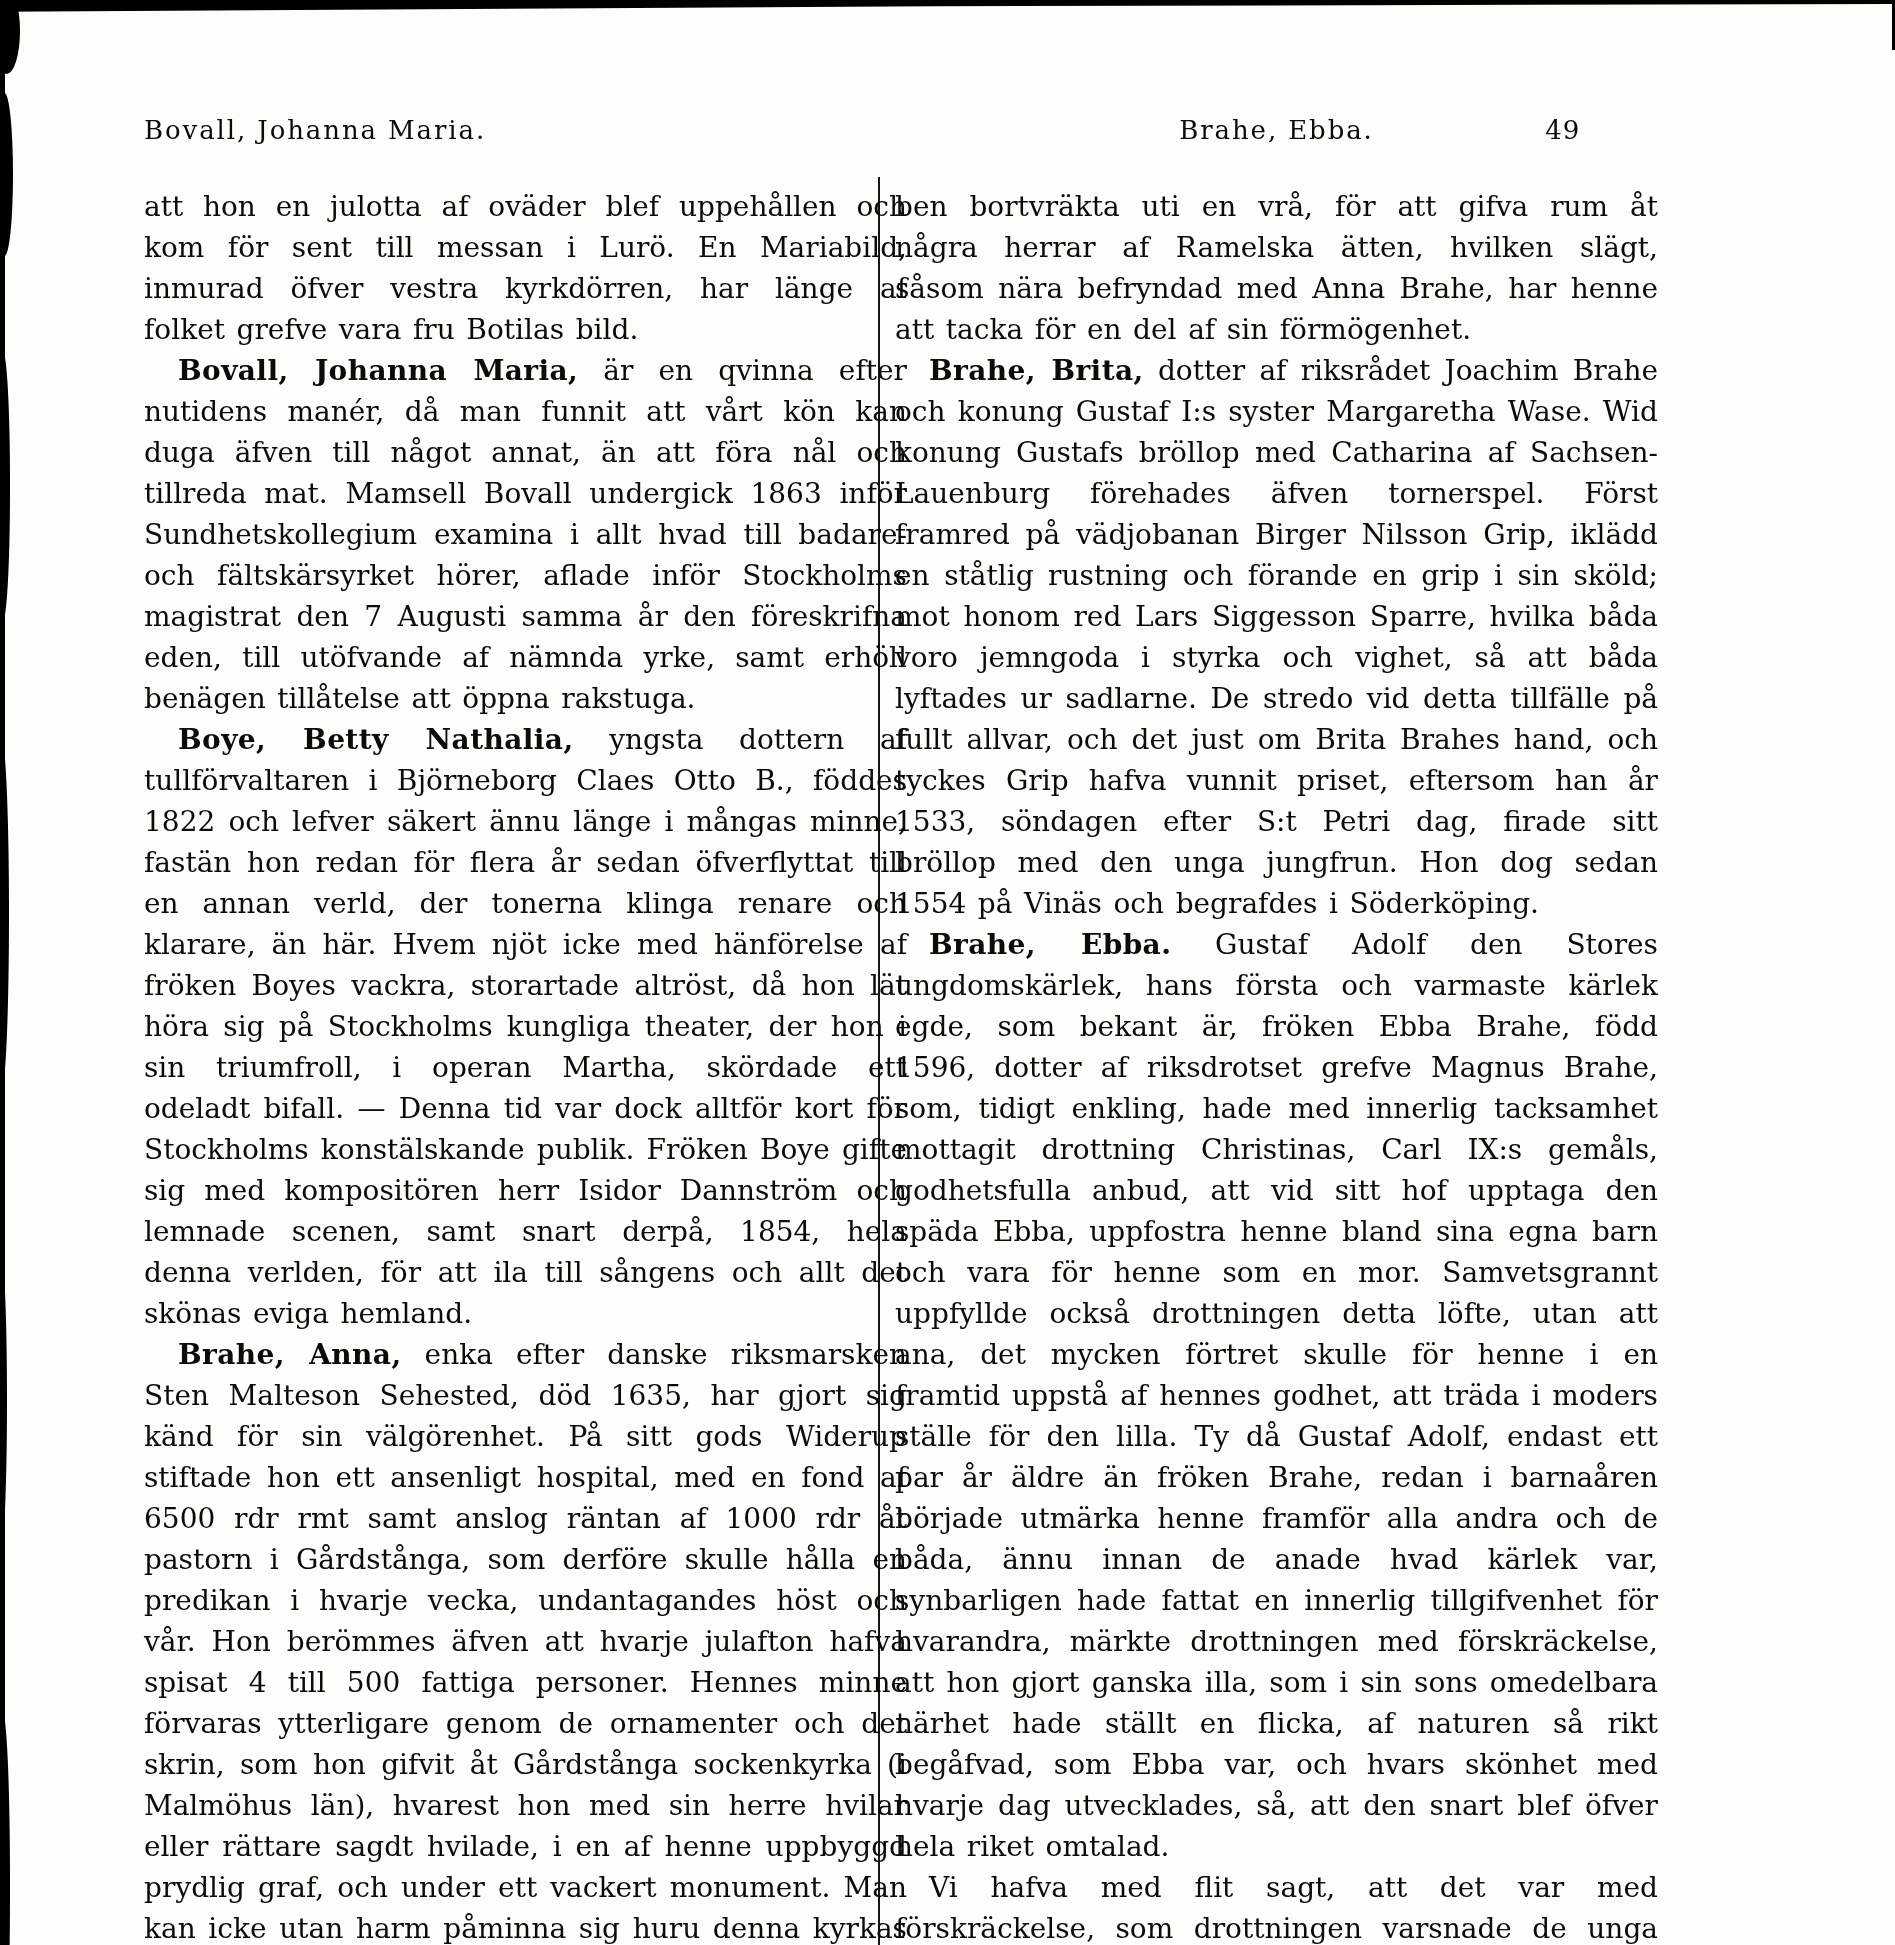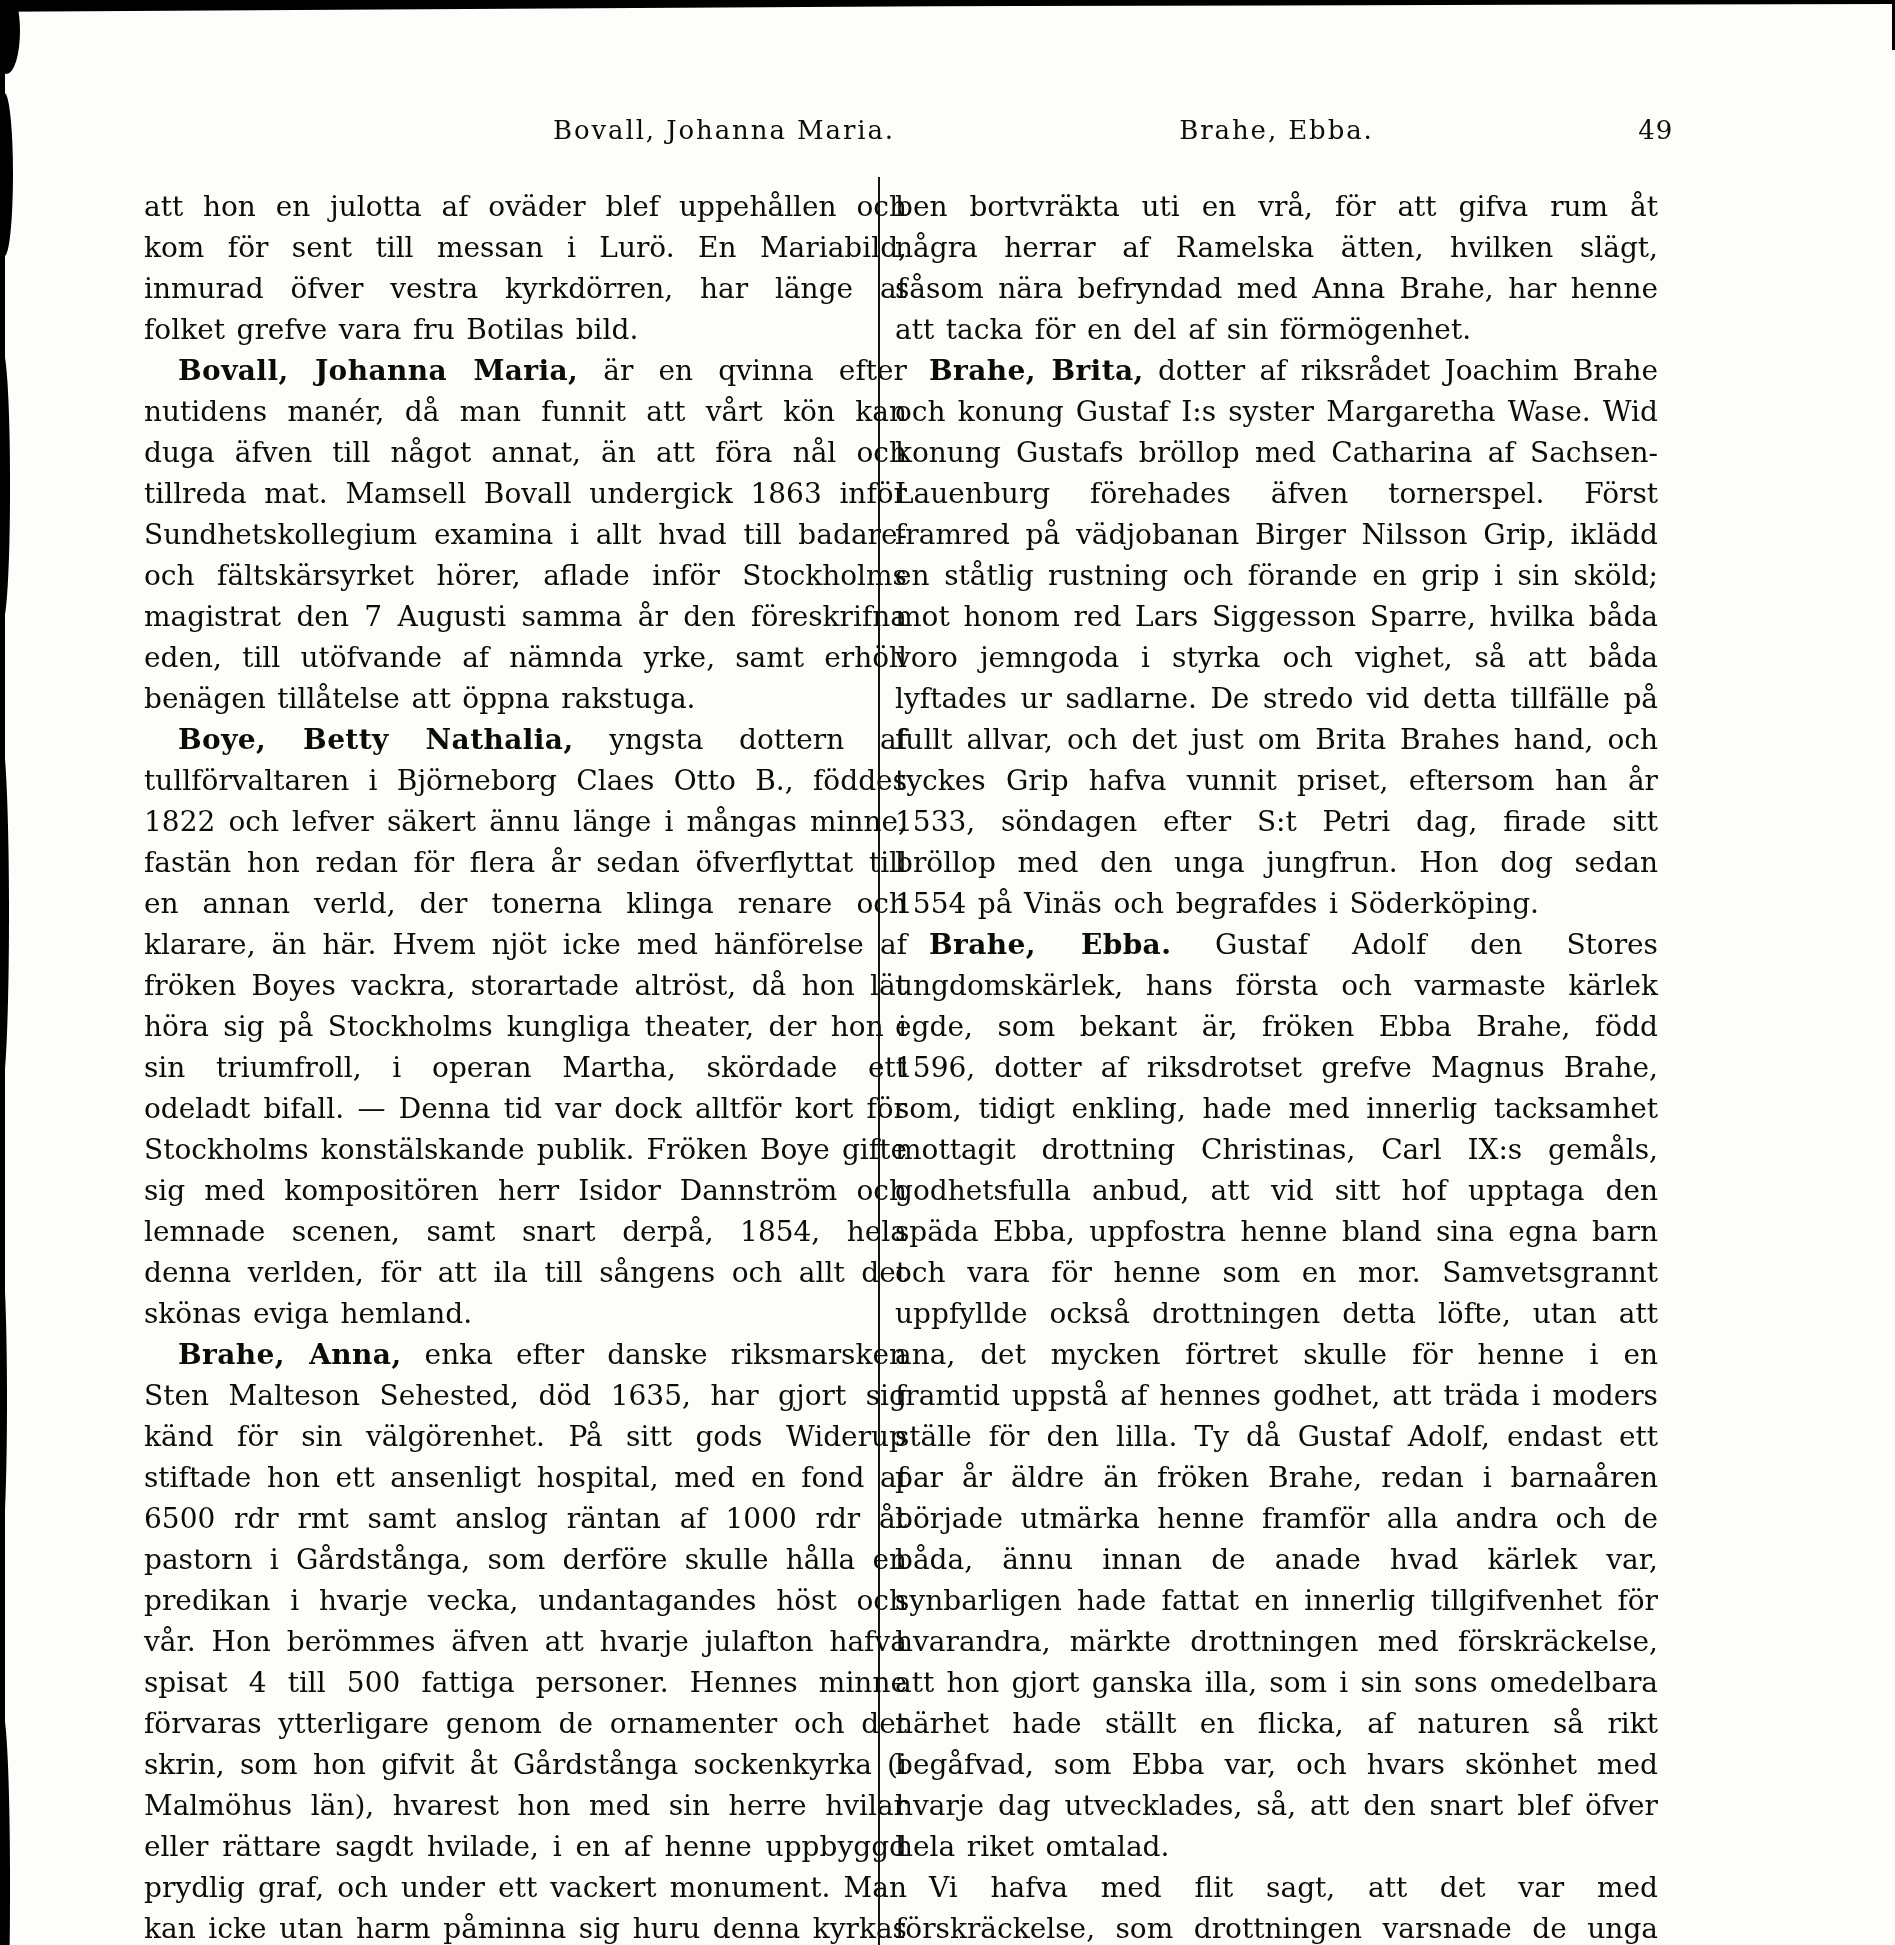--- a/index.html
+++ b/index.html
@@ -15,26 +15,26 @@
   }
 
   
   .running-head {
     position: absolute;
     top: 115px;
     font-size: 26px;
     letter-spacing: 1.9px;
     white-space: nowrap;
   }
-  #head-left  { left: 132px;  width: 763px; text-align: right; }
+  #head-left  { left: 144px;  width: 763px; text-align: left; }
   #head-right { left: 895px; width: 763px; text-align: center; }
   #page-number {
     position: absolute;
     top: 115px;
-    left: 1533px;
+    left: 1440px;
     width: 140px;
     text-align: right;
     font-size: 26px;
     letter-spacing: 0.8px;
   }
 
   
   .column {
     position: absolute;
     top: 186px;

